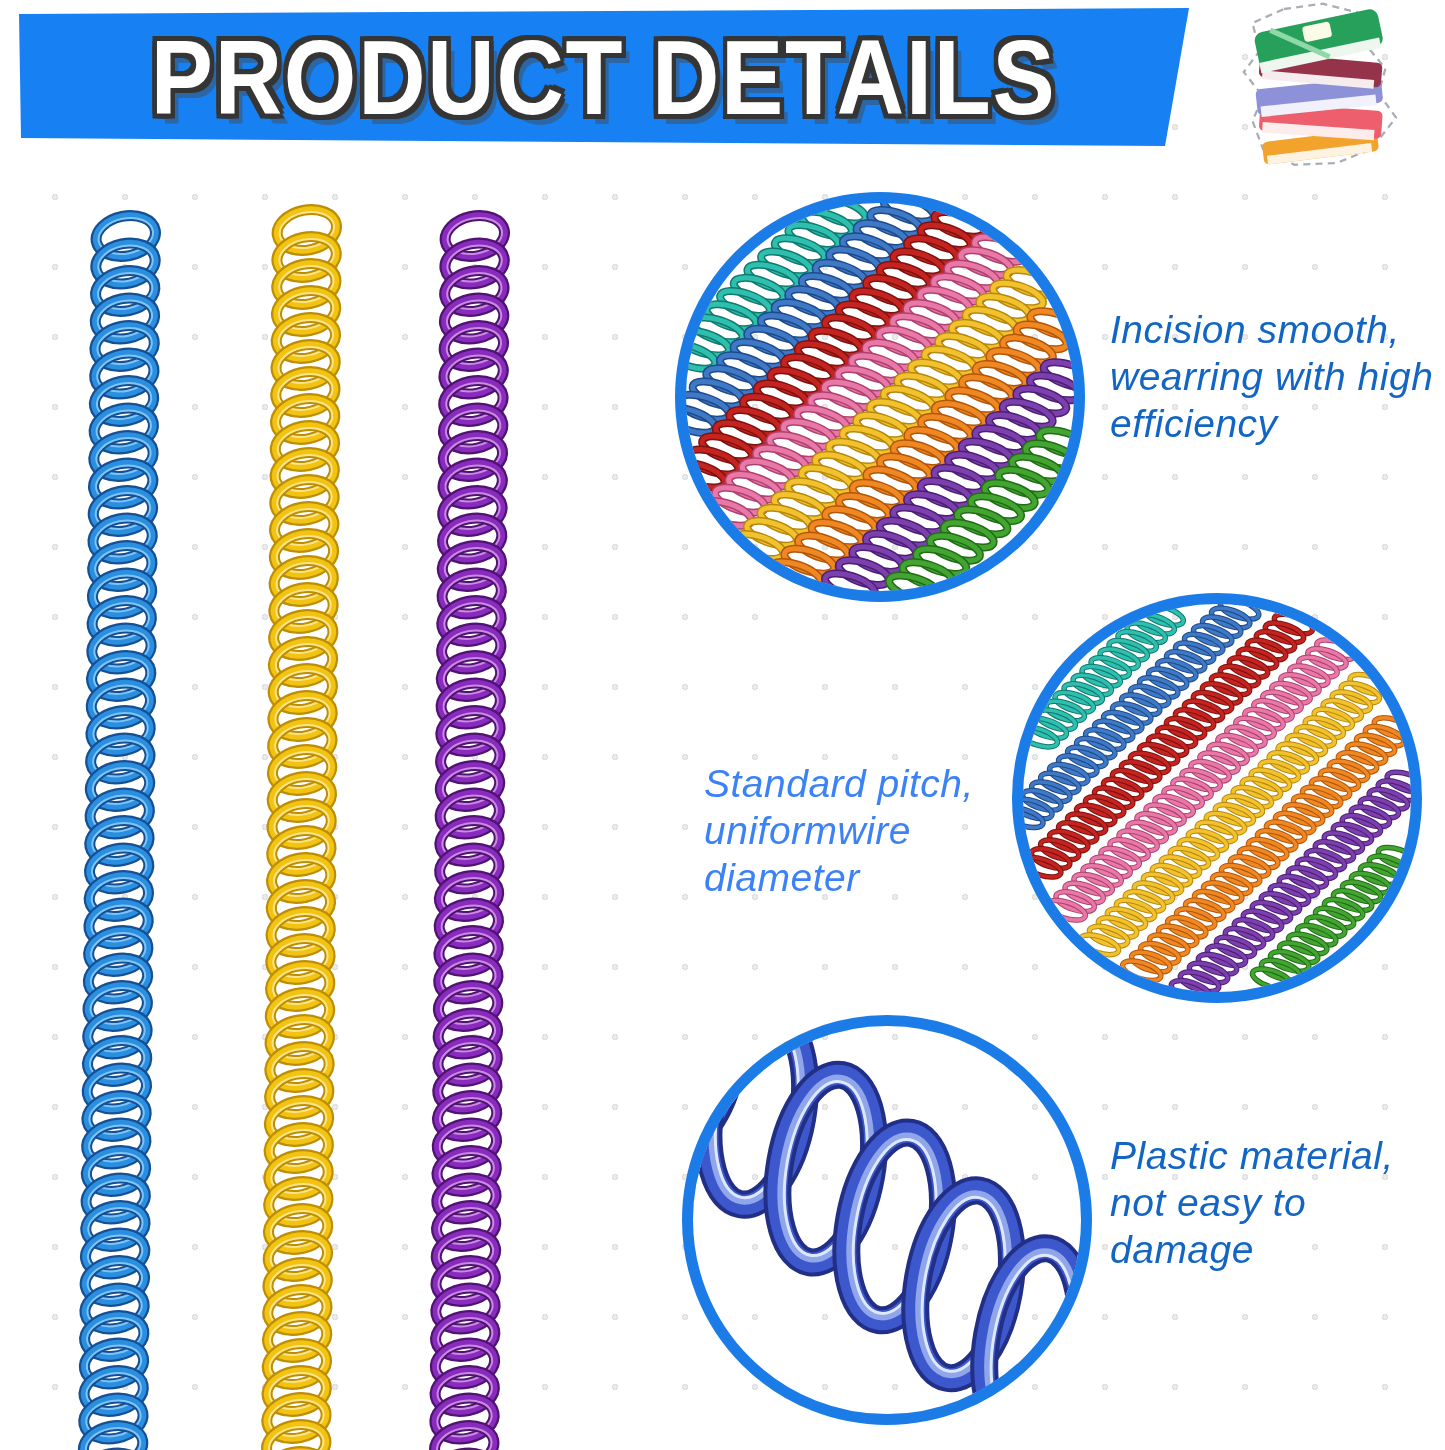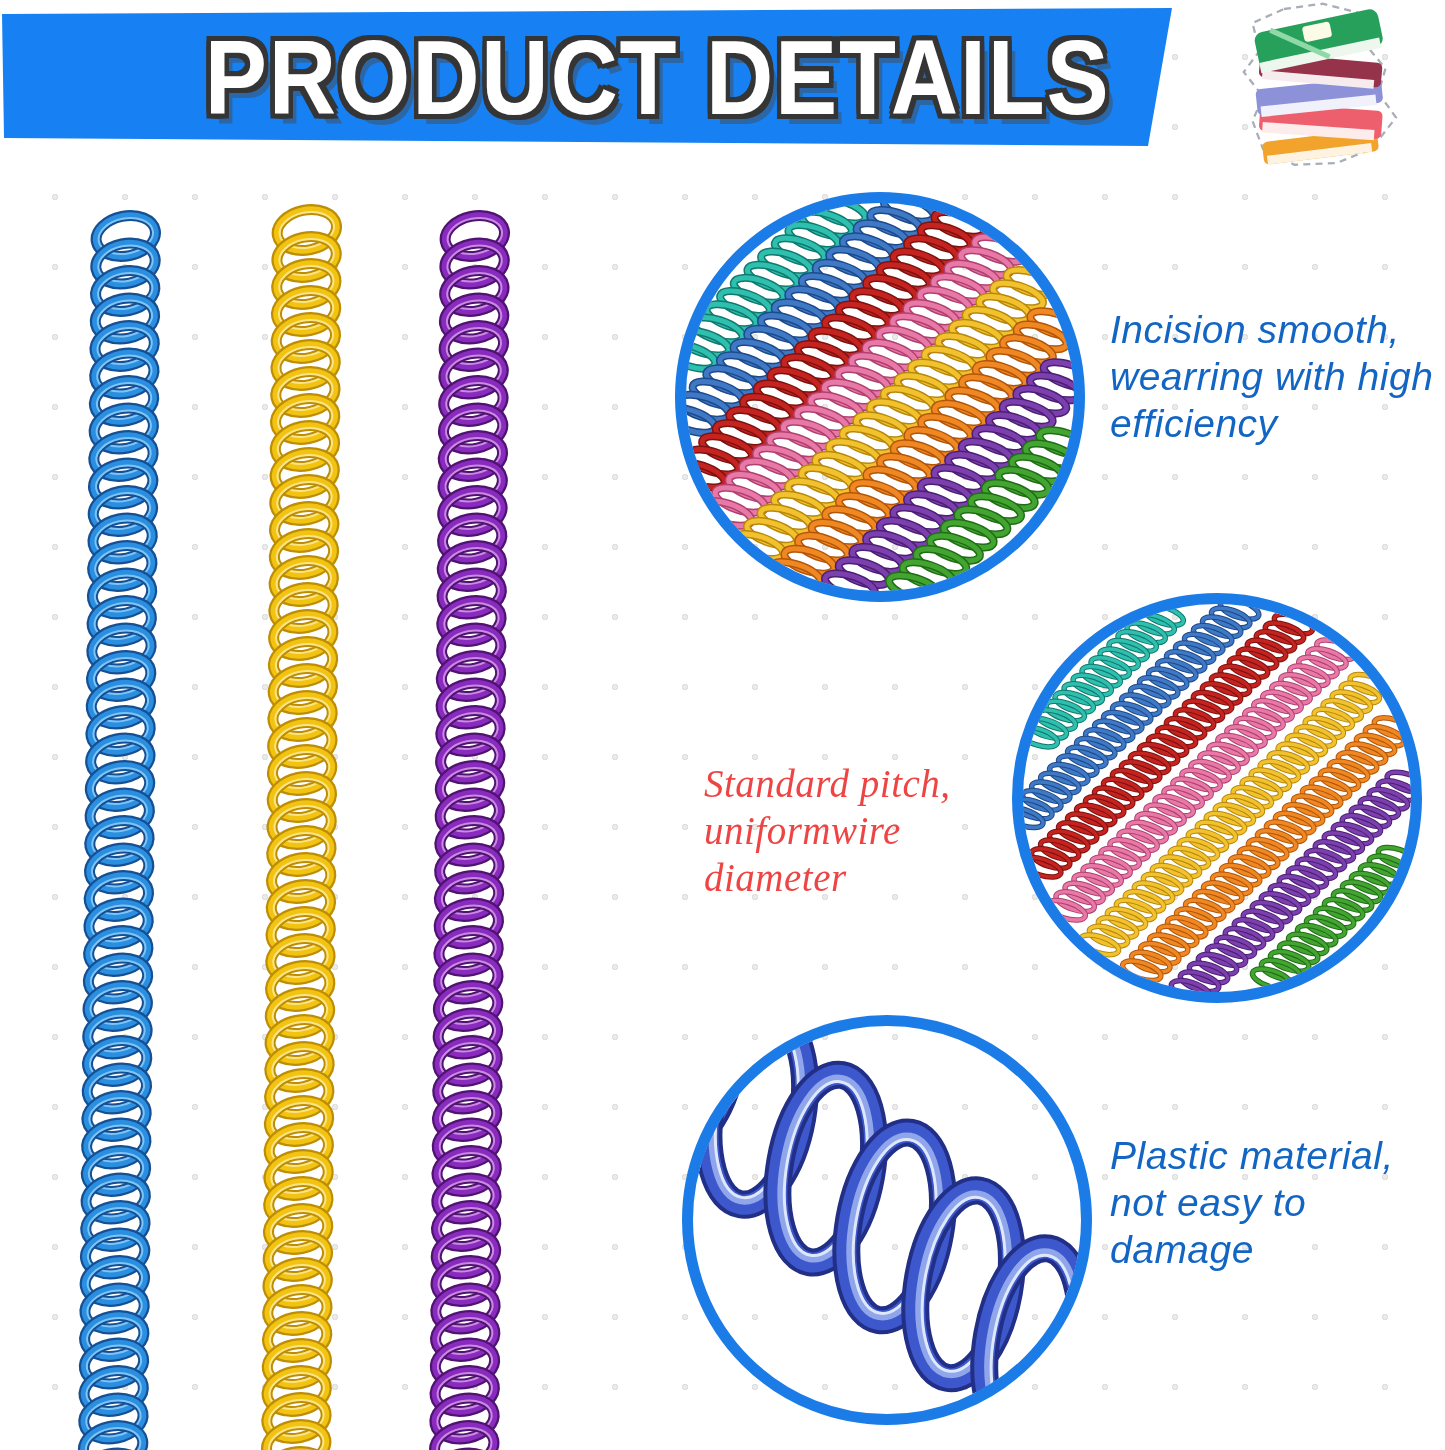--- a/index.html
+++ b/index.html
@@ -5,22 +5,22 @@
   html,body{margin:0;padding:0;}
   body{
     width:1445px;height:1450px;position:relative;overflow:hidden;
     font-family:"Liberation Sans", sans-serif;
     background-color:#ffffff;
     background-image:radial-gradient(circle at center, #ebebeb 0 2px, #e0e0e0 2px 3.4px, rgba(224,224,224,0) 3.5px);
     background-size:70px 70px;
     background-position:20px 22px;
   }
   .banner{
-    position:absolute;left:2px;top:8px;width:1170px;height:138px;
-    display:flex;align-items:center;justify-content:flex-end;
+    position:absolute;left:19px;top:8px;width:1170px;height:138px;
+    display:flex;align-items:center;justify-content:center;
     clip-path:polygon(0px 6px, 1170px 0px, 1146px 138px, 2px 130px);
   }
   .banner-title{
     font-size:106px;font-weight:900;letter-spacing:2px;white-space:nowrap;
     color:#ffffff;transform:scaleX(0.88);transform-origin:center;
     text-shadow:
       -5px -5px 0 #353535, 5px -5px 0 #353535, -5px 5px 0 #353535, 5px 5px 0 #353535,
       -5px 0 0 #353535, 5px 0 0 #353535, 0 -5px 0 #353535, 0 5px 0 #353535,
       9px 10px 0 rgba(70,70,70,0.45);
   }
@@ -1266,18 +1266,18 @@
         <ellipse cx="0" cy="280" rx="91" ry="42" fill="none" stroke="#8fa6ea" stroke-width="8" transform="rotate(-30 0 280)"></ellipse>
         <ellipse cx="0" cy="280" rx="88" ry="39" fill="none" stroke="#dfe7fb" stroke-width="3" transform="rotate(-30 0 280)"></ellipse>
       </g>
     </g>
     <circle cx="216" cy="216" r="199.5" fill="none" stroke="#1b7ce8" stroke-width="11"></circle>
   </svg>
 
 <div class="feature f1" style="color: rgb(19, 101, 196);">Incision smooth,
 wearring with high
 efficiency</div>
-<div class="feature f2" style="color: #ef4444; font-family: Liberation Serif, serif;">Standard pitch,
+<div class="feature f2" style="color: #3b82f6;">Standard pitch,
 uniformwire
 diameter</div>
 <div class="feature f3" style="color: rgb(19, 101, 196);">Plastic material,
 not easy to
 damage</div>
 
 </body></html>

